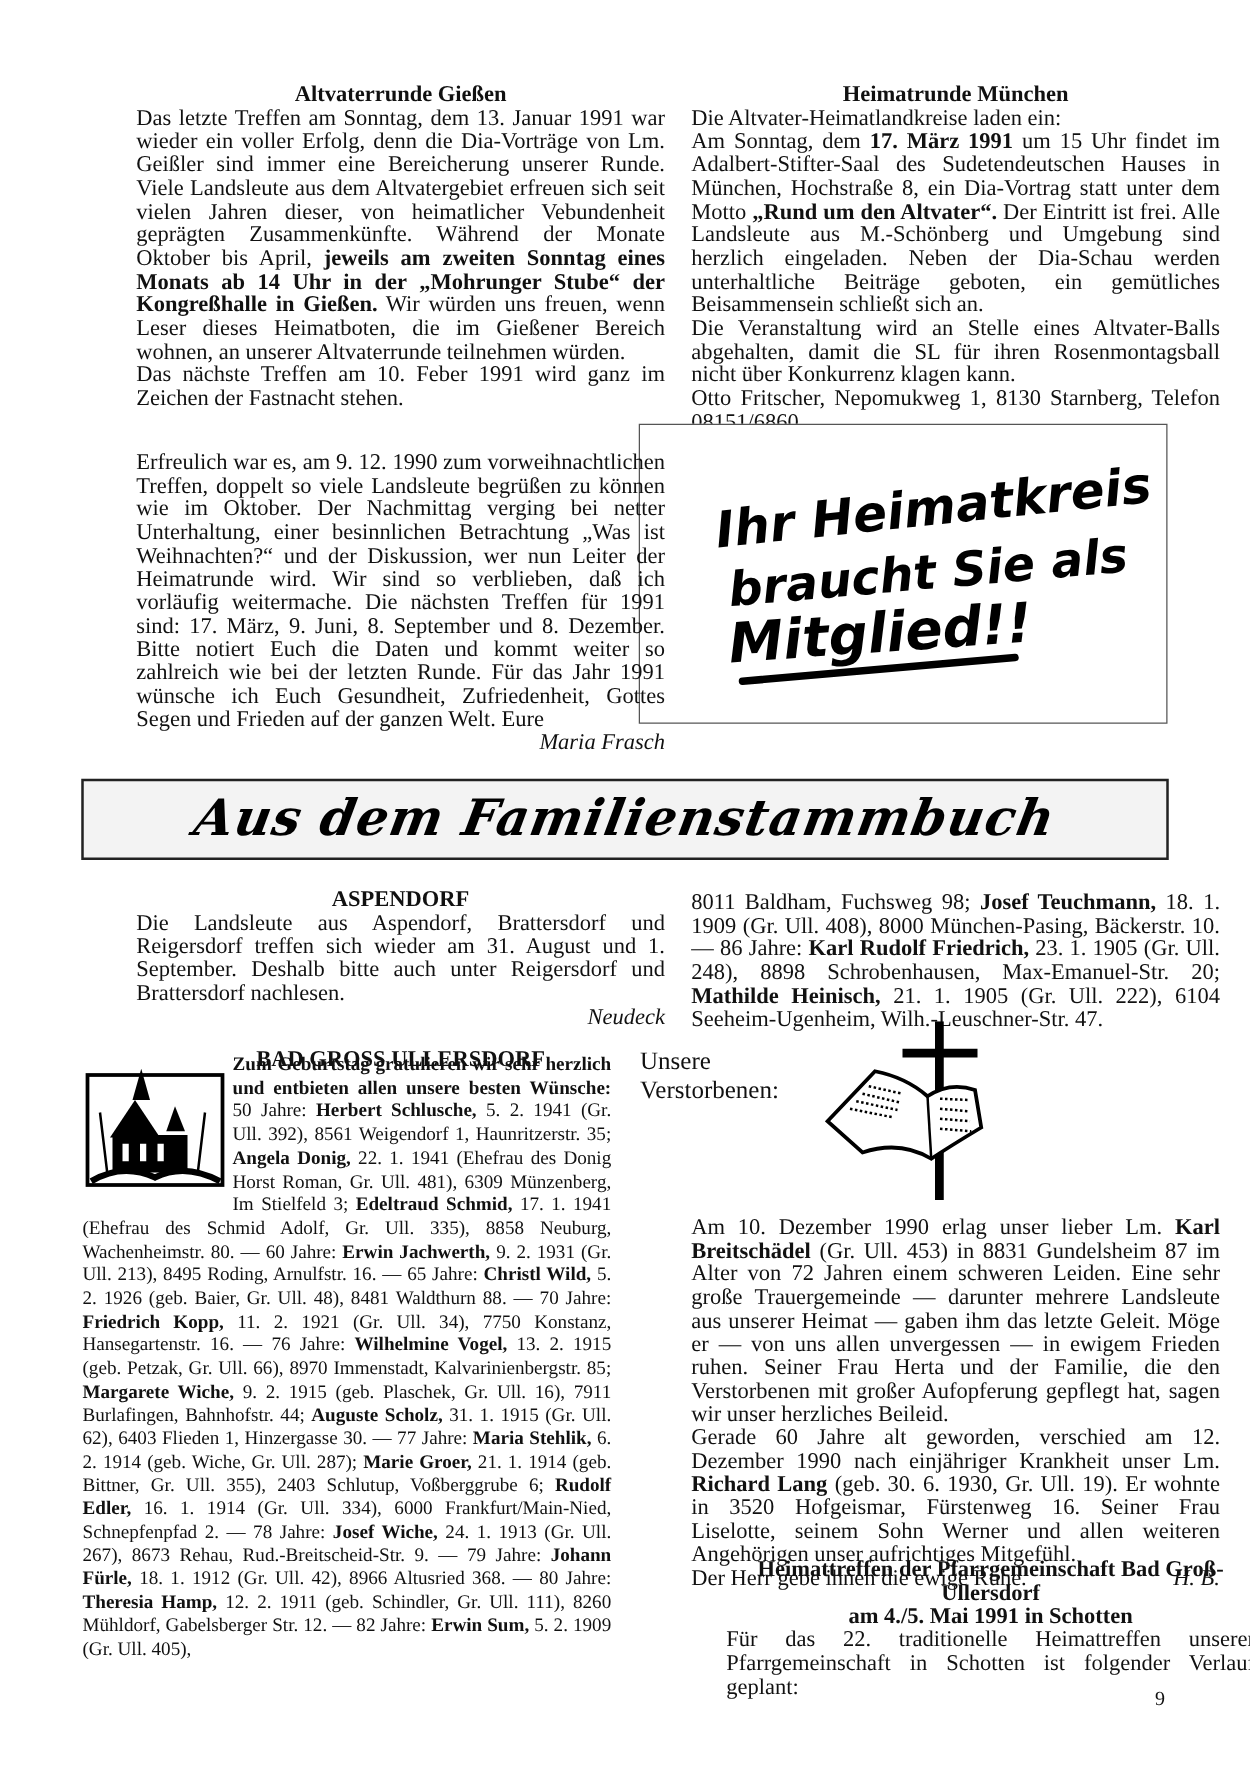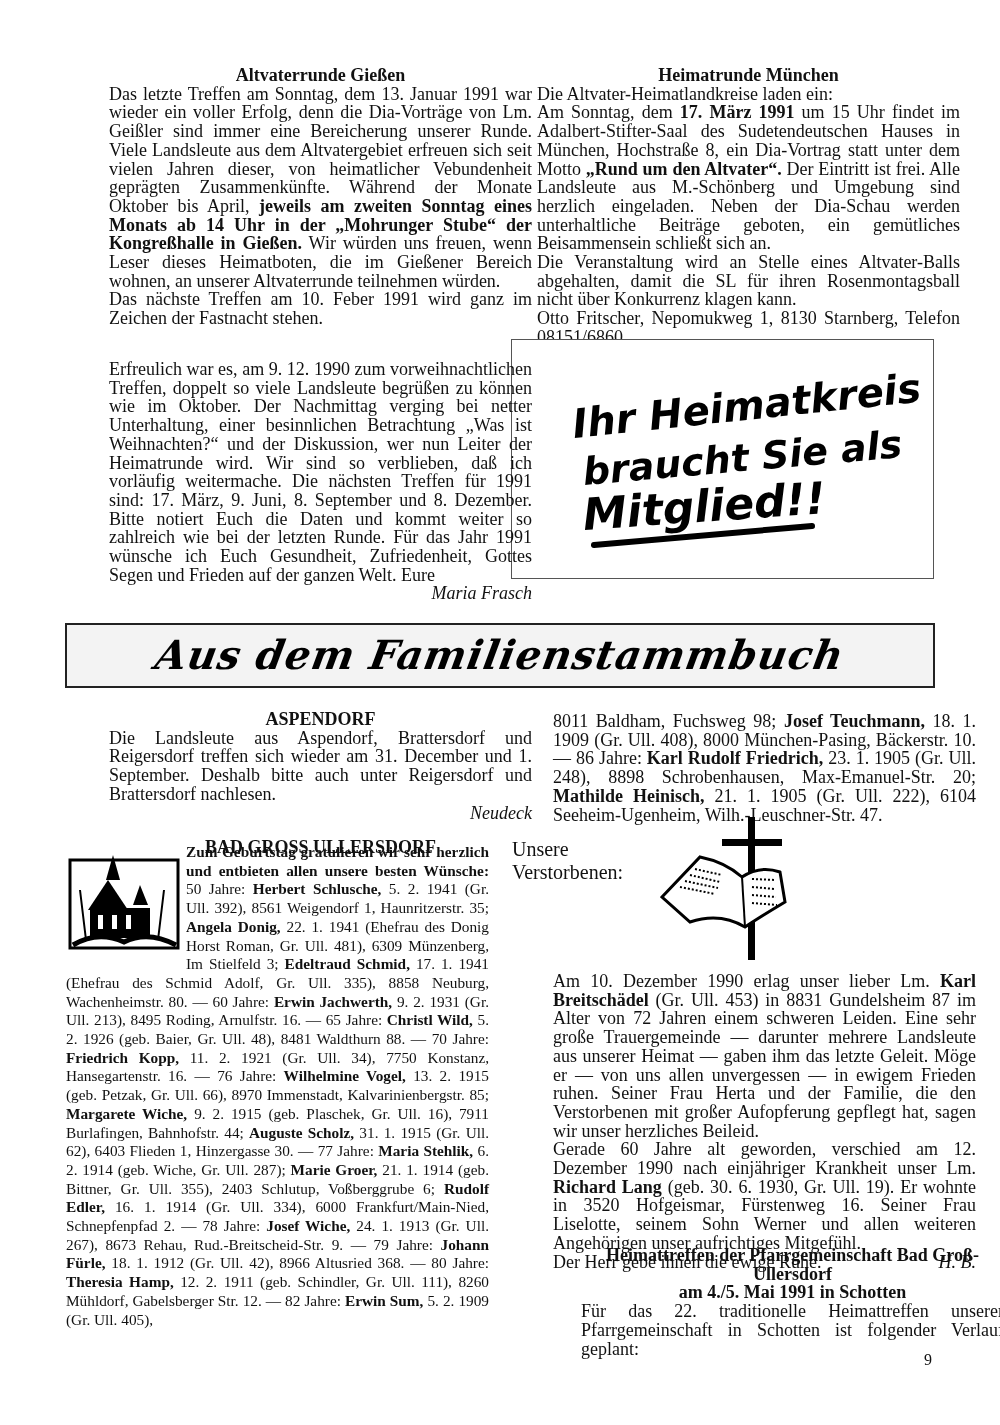--- a/index.html
+++ b/index.html
@@ -6,21 +6,21 @@
   body { width: 1000px; height: 1425px; position: relative; overflow: hidden;
          font-family: "Liberation Serif", "DejaVu Serif", serif; color: #111; }
   .col { position: absolute; width: 423px; font-size: 18px; line-height: 18.7px; text-align: justify; hyphens: none; margin-left: 43px; }
   .col p { margin: 0; }
   .h { font-weight: bold; text-align: center; margin: 0; }
   .sig { font-style: italic; float: right; }
   .sig-right { text-align: right; font-style: italic; }
   b { font-weight: bold; }
 
   #c1a { left: 66px; top: 66px; }
-  #c2a { left: 494px; top: 66px; font-family: Liberation Serif, serif; }
+  #c2a { left: 510px; top: 66px; font-family: Liberation Serif, serif; }
   #c1b { left: 66px; top: 360px; }
   #c1c { left: 66px; top: 710px; }
   #c2c { left: 510px; top: 712px; }
   #c2d { left: 510px; top: 972px; }
   #c2e { left: 538px; top: 1246px; }
 
   .promo-box { position: absolute; left: 511px; top: 339px; width: 423px; height: 240px;
                border: 1.5px solid #555; box-sizing: border-box; background: #fff; }
   .promo-box svg { position: absolute; left: 0; top: 0; }
 
@@ -72,21 +72,21 @@
   <p><span>Erfreulich war es, am 9. 12. 1990 zum vorweihnachtlichen Treffen, doppelt so viele Landsleute begrüßen zu können wie im Oktober. Der Nachmittag verging bei netter Unterhaltung, einer besinnlichen Betrachtung „Was ist Weihnachten?“ und der Diskussion, wer nun Leiter der Heimatrunde wird. Wir sind so verblieben, daß ich vorläufig weitermache. Die nächsten Treffen für 1991 sind: 17. März, 9. Juni, 8. September und 8. Dezember. Bitte notiert Euch die Daten und kommt weiter so zahlreich wie bei der letzten Runde. Für das Jahr 1991 wünsche ich Euch Gesundheit, Zufriedenheit, Gottes Segen und Frieden auf der ganzen Welt. Eure</span> <span class="sig">Maria Frasch</span></p>
 </div>
 
 <div class="banner">
   <div class="ghost">&nbsp;</div>
   <div class="banner-title">Aus dem Familienstammbuch</div>
 </div>
 
 <div class="col" id="c1c">
   <p class="h">ASPENDORF</p>
-  <p>Die Landsleute aus Aspendorf, Brattersdorf und Reigersdorf treffen sich wieder am 31. December und 1. September. Deshalb bitte auch unter Reigersdorf und Brattersdorf nachlesen.</p>
+  <p>Die Landsleute aus Aspendorf, Brattersdorf und Reigersdorf treffen sich wieder am 31. August und 1. September. Deshalb bitte auch unter Reigersdorf und Brattersdorf nachlesen.</p>
   <p class="sig-right">Neudeck</p>
   <p style="height:16px"></p>
   <p class="h">BAD GROSS ULLERSDORF</p>
 </div>
 
 <svg class="church" viewBox="0 0 112 100">
   <rect x="2" y="10" width="108" height="88" fill="none" stroke="#000" stroke-width="3"></rect>
   <polygon points="20,60 40,30 60,60" fill="#000"></polygon>
   <polygon points="38,30 45,5 52,30" fill="#000"></polygon>
   <polygon points="65,55 72,35 80,55" fill="#000"></polygon>

